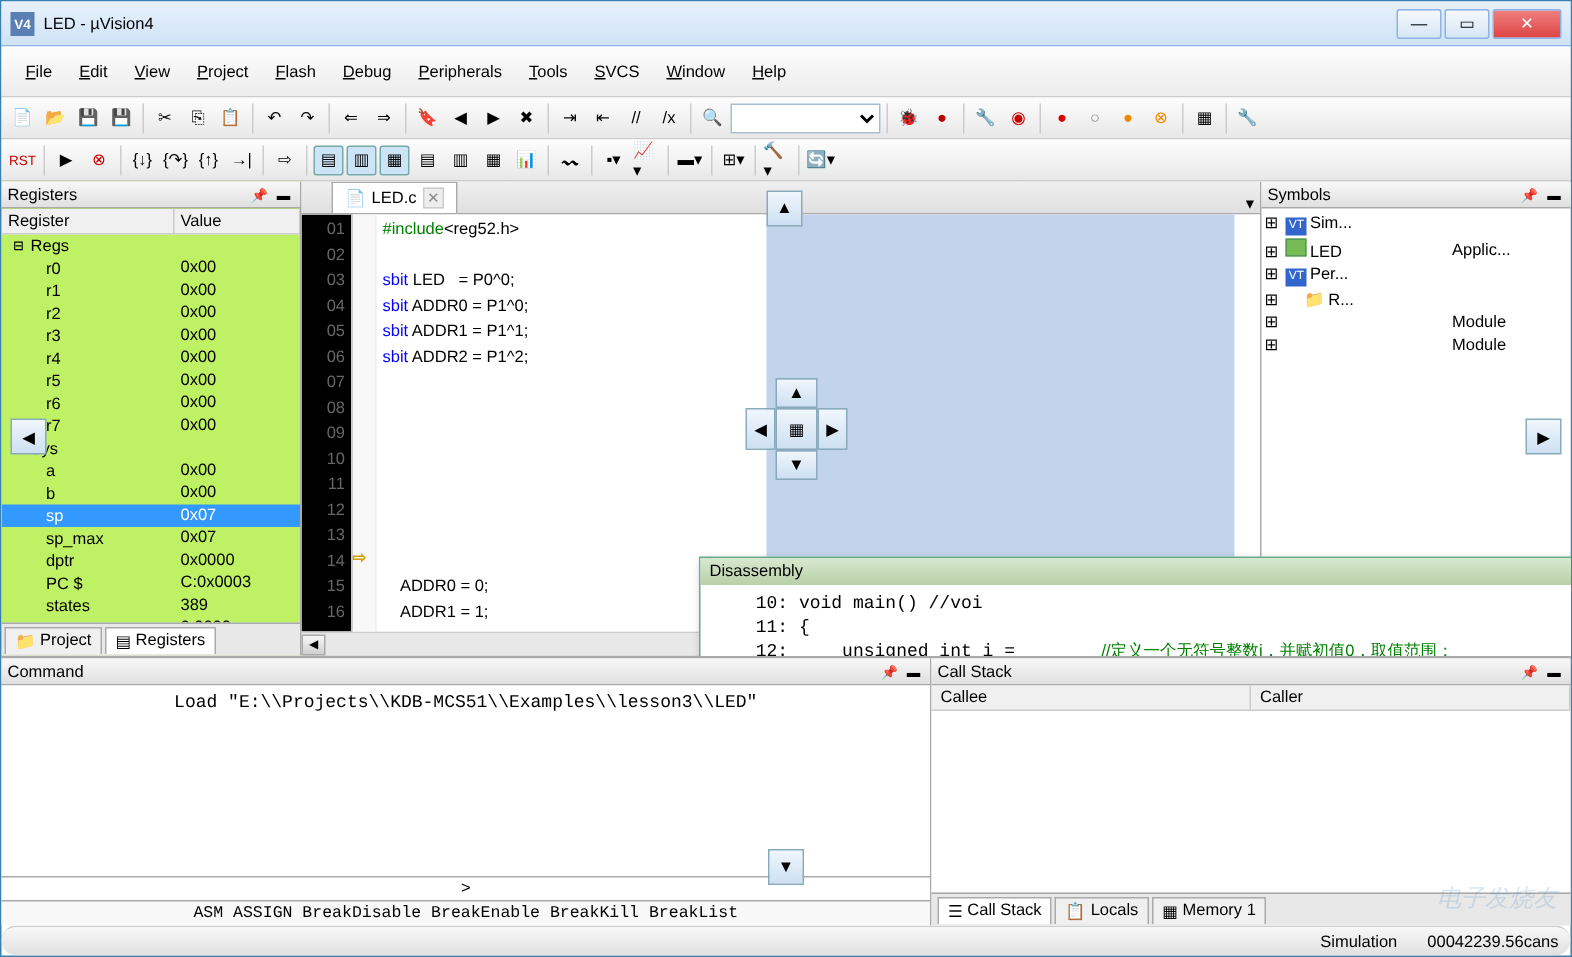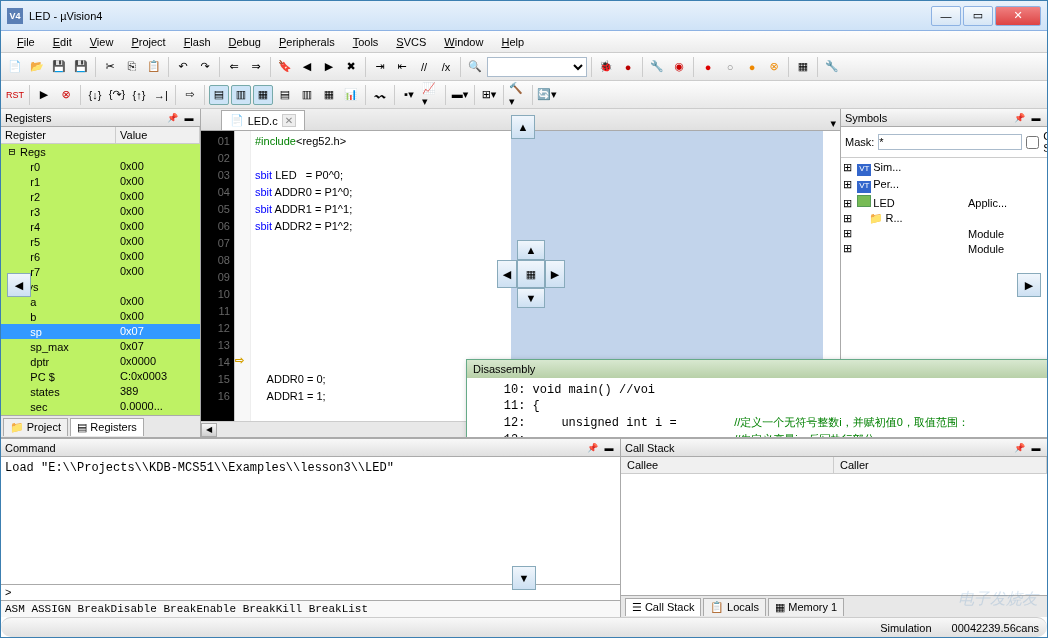--- a/index.html
+++ b/index.html
@@ -4,21 +4,21 @@
 <style>
 * { margin: 0; padding: 0; box-sizing: border-box; font-family: "Tahoma", "MS Sans Serif", sans-serif; font-size: 11px; }
 body { background: #f0f0f0; overflow: hidden; }
 .window { width: 1048px; height: 638px; background: #fff; border: 1px solid #3c7fb1; display: flex; flex-direction: column; }
 .titlebar { height: 30px; background: linear-gradient(#e8f1fb, #cfe3f7); display: flex; align-items: center; padding: 0 6px; border-bottom: 1px solid #8db2e3; }
 .titlebar-icon { width: 16px; height: 16px; background: #5a7fb5; margin-right: 6px; display:flex;align-items:center;justify-content:center;color:#fff;font-size:9px;font-weight:bold;}
 .titlebar-text { flex: 1; color: #000; }
 .titlebar-btns { display: flex; gap: 2px; }
 .tb-btn { width: 30px; height: 20px; background: linear-gradient(#f5f9fc, #d6e6f6); border: 1px solid #8db2e3; border-radius: 2px; display:flex;align-items:center;justify-content:center;font-family:Arial;}
 .tb-close { background: linear-gradient(#f08080, #d44); color:#fff; width:46px;}
-.menubar { height: 22px; background: linear-gradient(#fdfdfd,#ececec); display: flex; align-items: center; padding: 0 8px; gap: 2px; border-bottom:1px solid #ccc;}
+.menubar { height: 34px; background: linear-gradient(#fdfdfd,#ececec); display: flex; align-items: center; padding: 0 8px; gap: 2px; border-bottom:1px solid #ccc;}
 .menu-item { padding: 2px 8px; cursor: default; }
 .menu-item u { text-decoration: underline; }
 .toolbar { height: 28px; background: linear-gradient(#fdfdfd,#e8e8e8); display: flex; align-items: center; padding: 2px 4px; gap: 2px; border-bottom:1px solid #ccc;}
 .tb-icon { width: 20px; height: 20px; display:inline-flex;align-items:center;justify-content:center; border:1px solid transparent; border-radius:2px;}
 .tb-sep { width:1px; height:20px; background:#ccc; margin:0 2px;}
 .tb-combo { height:20px; border:1px solid #abc; background:#fff; font-size:11px; min-width:100px;}
 .main { flex:1; display:flex; position:relative; overflow:hidden;}
 .left-panel { width: 200px; background:#bef264; border-right:1px solid #aaa; display:flex; flex-direction:column;}
 .panel-header { height:18px; background:linear-gradient(#f8f8f8,#e0e0e0); border-bottom:1px solid #aaa; padding:2px 4px; font-size:11px; display:flex; align-items:center; justify-content:space-between;}
 .pin-close { display:flex; gap:2px;}
@@ -57,21 +57,21 @@
 .right-panel { width:207px; background:#fff; border-left:1px solid #aaa; display:flex; flex-direction:column;}
 .mask-row{padding:3px 4px;display:flex;align-items:center;gap:4px;border-bottom:1px solid #ccc;}
 .mask-row input[type=text]{flex:1;border:1px solid #abc;height:16px;}
 .sym-header{display:flex;background:#f0f0f0;border-bottom:1px solid #ccc;}
 .sym-header div{padding:2px 4px;border-right:1px solid #ccc;}
 .sym-body{flex:1;padding:2px;font-family:"MS Sans Serif";font-size:11px;}
 .sym-row{display:flex;align-items:center;padding:1px 0;}
 .sym-icon{width:14px;height:12px;margin:0 2px;display:inline-block;}
 .bottom { height:180px; display:flex; flex-direction:column; border-top:2px solid #aaa;}
 .bottom-upper{flex:1;display:flex;}
-.cmd-panel{flex:0 0 620px;display:flex;flex-direction:column;border-right:1px solid #aaa;}
+.cmd-panel{flex:0 0 620px;display:flex;flex-direction:column;border-right:1px solid #aaa;text-align:center;}
 .cmd-body{flex:1;background:#fff;padding:4px;font-family:"Courier New",monospace;font-size:12px;overflow:auto;}
 .cmd-input-row{border-top:1px solid #aaa;padding:1px 4px;background:#fff;font-family:"Courier New",monospace;}
 .cmd-hint{border-top:1px solid #aaa;padding:2px 4px;background:#f8f8f8;font-family:"Courier New",monospace;font-size:11px;}
 .callstack-panel{flex:1;display:flex;flex-direction:column;}
 .cs-header{display:flex;background:#f0f0f0;border-bottom:1px solid #ccc;}
 .cs-header div{flex:1;padding:2px 6px;border-right:1px solid #ccc;}
 .cs-body{flex:1;background:#fff;}
 .cs-tabs{height:22px;background:#e8e8e8;border-top:1px solid #aaa;display:flex;align-items:center;gap:2px;padding:0 4px;}
 .statusbar{height:20px;background:linear-gradient(#f8f8f8,#e0e0e0);border-top:1px solid #ccc;display:flex;align-items:center;justify-content:flex-end;padding:0 8px;gap:20px;font-size:11px;border-radius:10px;}
 .hscroll{height:16px;background:#e8e8e8;border-top:1px solid #ccc;display:flex;align-items:center;}
@@ -359,41 +359,35 @@
     </div>
 
     <div class="right-panel">
       <div class="panel-header">
         <span>Symbols</span>
         <div class="pin-close">
           <span>📌</span>
           <span>▬</span>
         </div>
       </div>
-      <div class="mask-row">
-        <span>Mask:</span>
-        <input type="text" value="*" style="">
-        <input type="checkbox" style="">
-        <span>Case Sens</span>
-      </div>
       <div class="sym-body" id="sym-body">
           <div class="sym-row">
             <div style="width:85px">⊞ <span class="sym-icon" style="background:#36c;color:#fff;font-size:8px;text-align:center">VT</span>Sim...</div>
             <div style="width:40px"></div>
             <div style="flex:1"></div>
           </div>
           <div class="sym-row">
+            <div style="width:85px">⊞ <span class="sym-icon" style="background:#7b5;border:1px solid #595"></span>LED</div>
+            <div style="width:40px"></div>
+            <div style="flex:1">Applic...</div>
+          </div>
+          <div class="sym-row">
             <div style="width:85px">⊞ <span class="sym-icon" style="background:#36c;color:#fff;font-size:8px;text-align:center">VT</span>Per...</div>
             <div style="width:40px"></div>
             <div style="flex:1"></div>
-          </div>
-          <div class="sym-row">
-            <div style="width:85px">⊞ <span class="sym-icon" style="background:#7b5;border:1px solid #595"></span>LED</div>
-            <div style="width:40px"></div>
-            <div style="flex:1">Applic...</div>
           </div>
           <div class="sym-row">
             <div style="width:85px">⊞ &nbsp;&nbsp;&nbsp;&nbsp;<span class="sym-icon">📁</span>R...</div>
             <div style="width:40px"></div>
             <div style="flex:1"></div>
           </div>
           <div class="sym-row">
             <div style="width:85px">⊞ </div>
             <div style="width:40px"></div>
             <div style="flex:1">Module</div>

